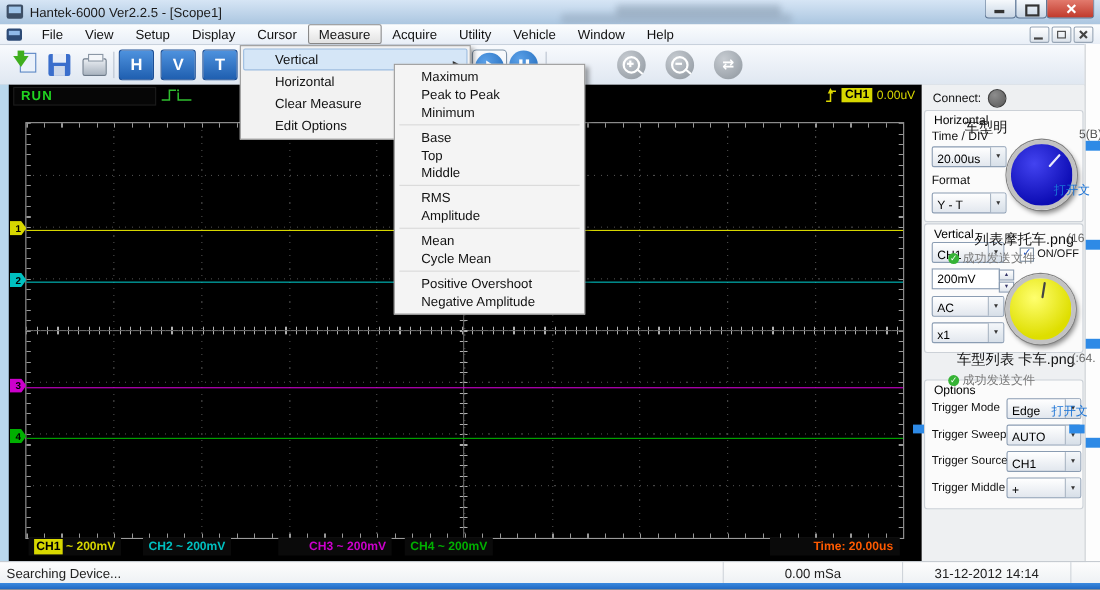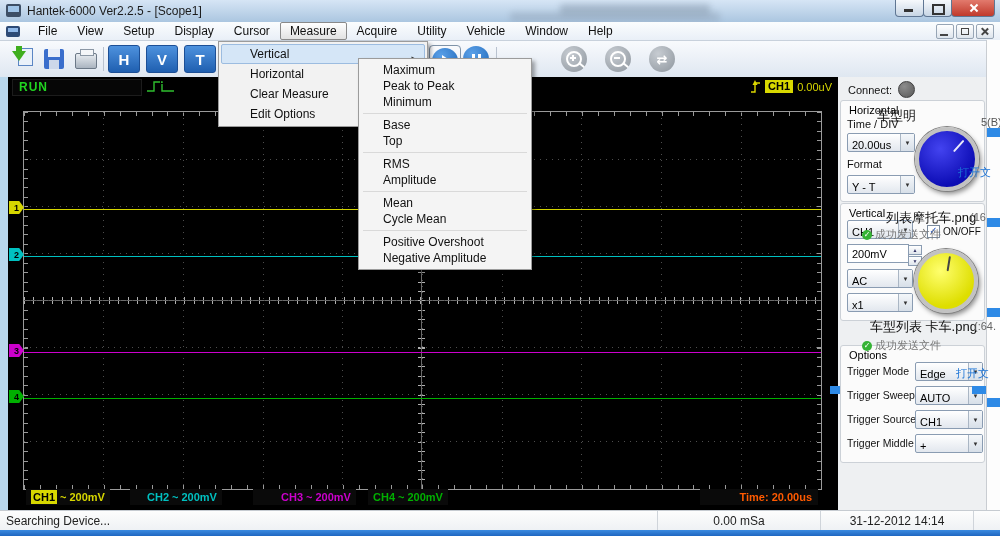--- a/index.html
+++ b/index.html
@@ -315,21 +315,21 @@
         <div class="ch-marker" style="top: 267px; background: rgb(204, 0, 204);">3</div>
         <div class="ch-marker" style="top: 313px; background: rgb(0, 176, 0);">4</div>
       </div>
     <div id="ch-labels">
         <div class="ch-label" style="left: 18px;">
           <span class="ch1-badge">CH1</span>
           <span style="color: rgb(214, 214, 0);">~</span>
           <span style="color: rgb(214, 214, 0);">200mV</span>
         </div>
         <div class="ch-label" style="left: 122px;">
-          <span style="color: rgb(0, 192, 192); margin-left: 12px;">CH2</span>
+          <span style="color: rgb(0, 192, 192);">CH2</span>
           <span style="color: rgb(0, 192, 192);">~</span>
           <span style="color: rgb(0, 192, 192);">200mV</span>
         </div>
         <div class="ch-label" style="left: 245px; padding-left: 28px;">
           <span style="color: rgb(204, 0, 204);">CH3</span>
           <span style="color: rgb(204, 0, 204);">~</span>
           <span style="color: rgb(204, 0, 204);">200mV</span>
         </div>
         <div class="ch-label" style="left: 360px;">
           <span style="color: rgb(0, 176, 0);">CH4</span>
@@ -436,20 +436,21 @@
       <div class="menu-item">Edit Options</div>
     </div>
 
   <div class="submenu-panel" id="vertical-submenu">
       <div class="submenu-item">Maximum</div>
       <div class="submenu-item">Peak to Peak</div>
       <div class="submenu-item">Minimum</div>
       <div class="menu-sep"></div>
       <div class="submenu-item">Base</div>
       <div class="submenu-item">Top</div>
+      <div class="submenu-item">Middle</div>
       <div class="menu-sep"></div>
       <div class="submenu-item">RMS</div>
       <div class="submenu-item">Amplitude</div>
       <div class="menu-sep"></div>
       <div class="submenu-item">Mean</div>
       <div class="submenu-item">Cycle Mean</div>
       <div class="menu-sep"></div>
       <div class="submenu-item">Positive Overshoot</div>
       <div class="submenu-item">Negative Amplitude</div>
     </div>

